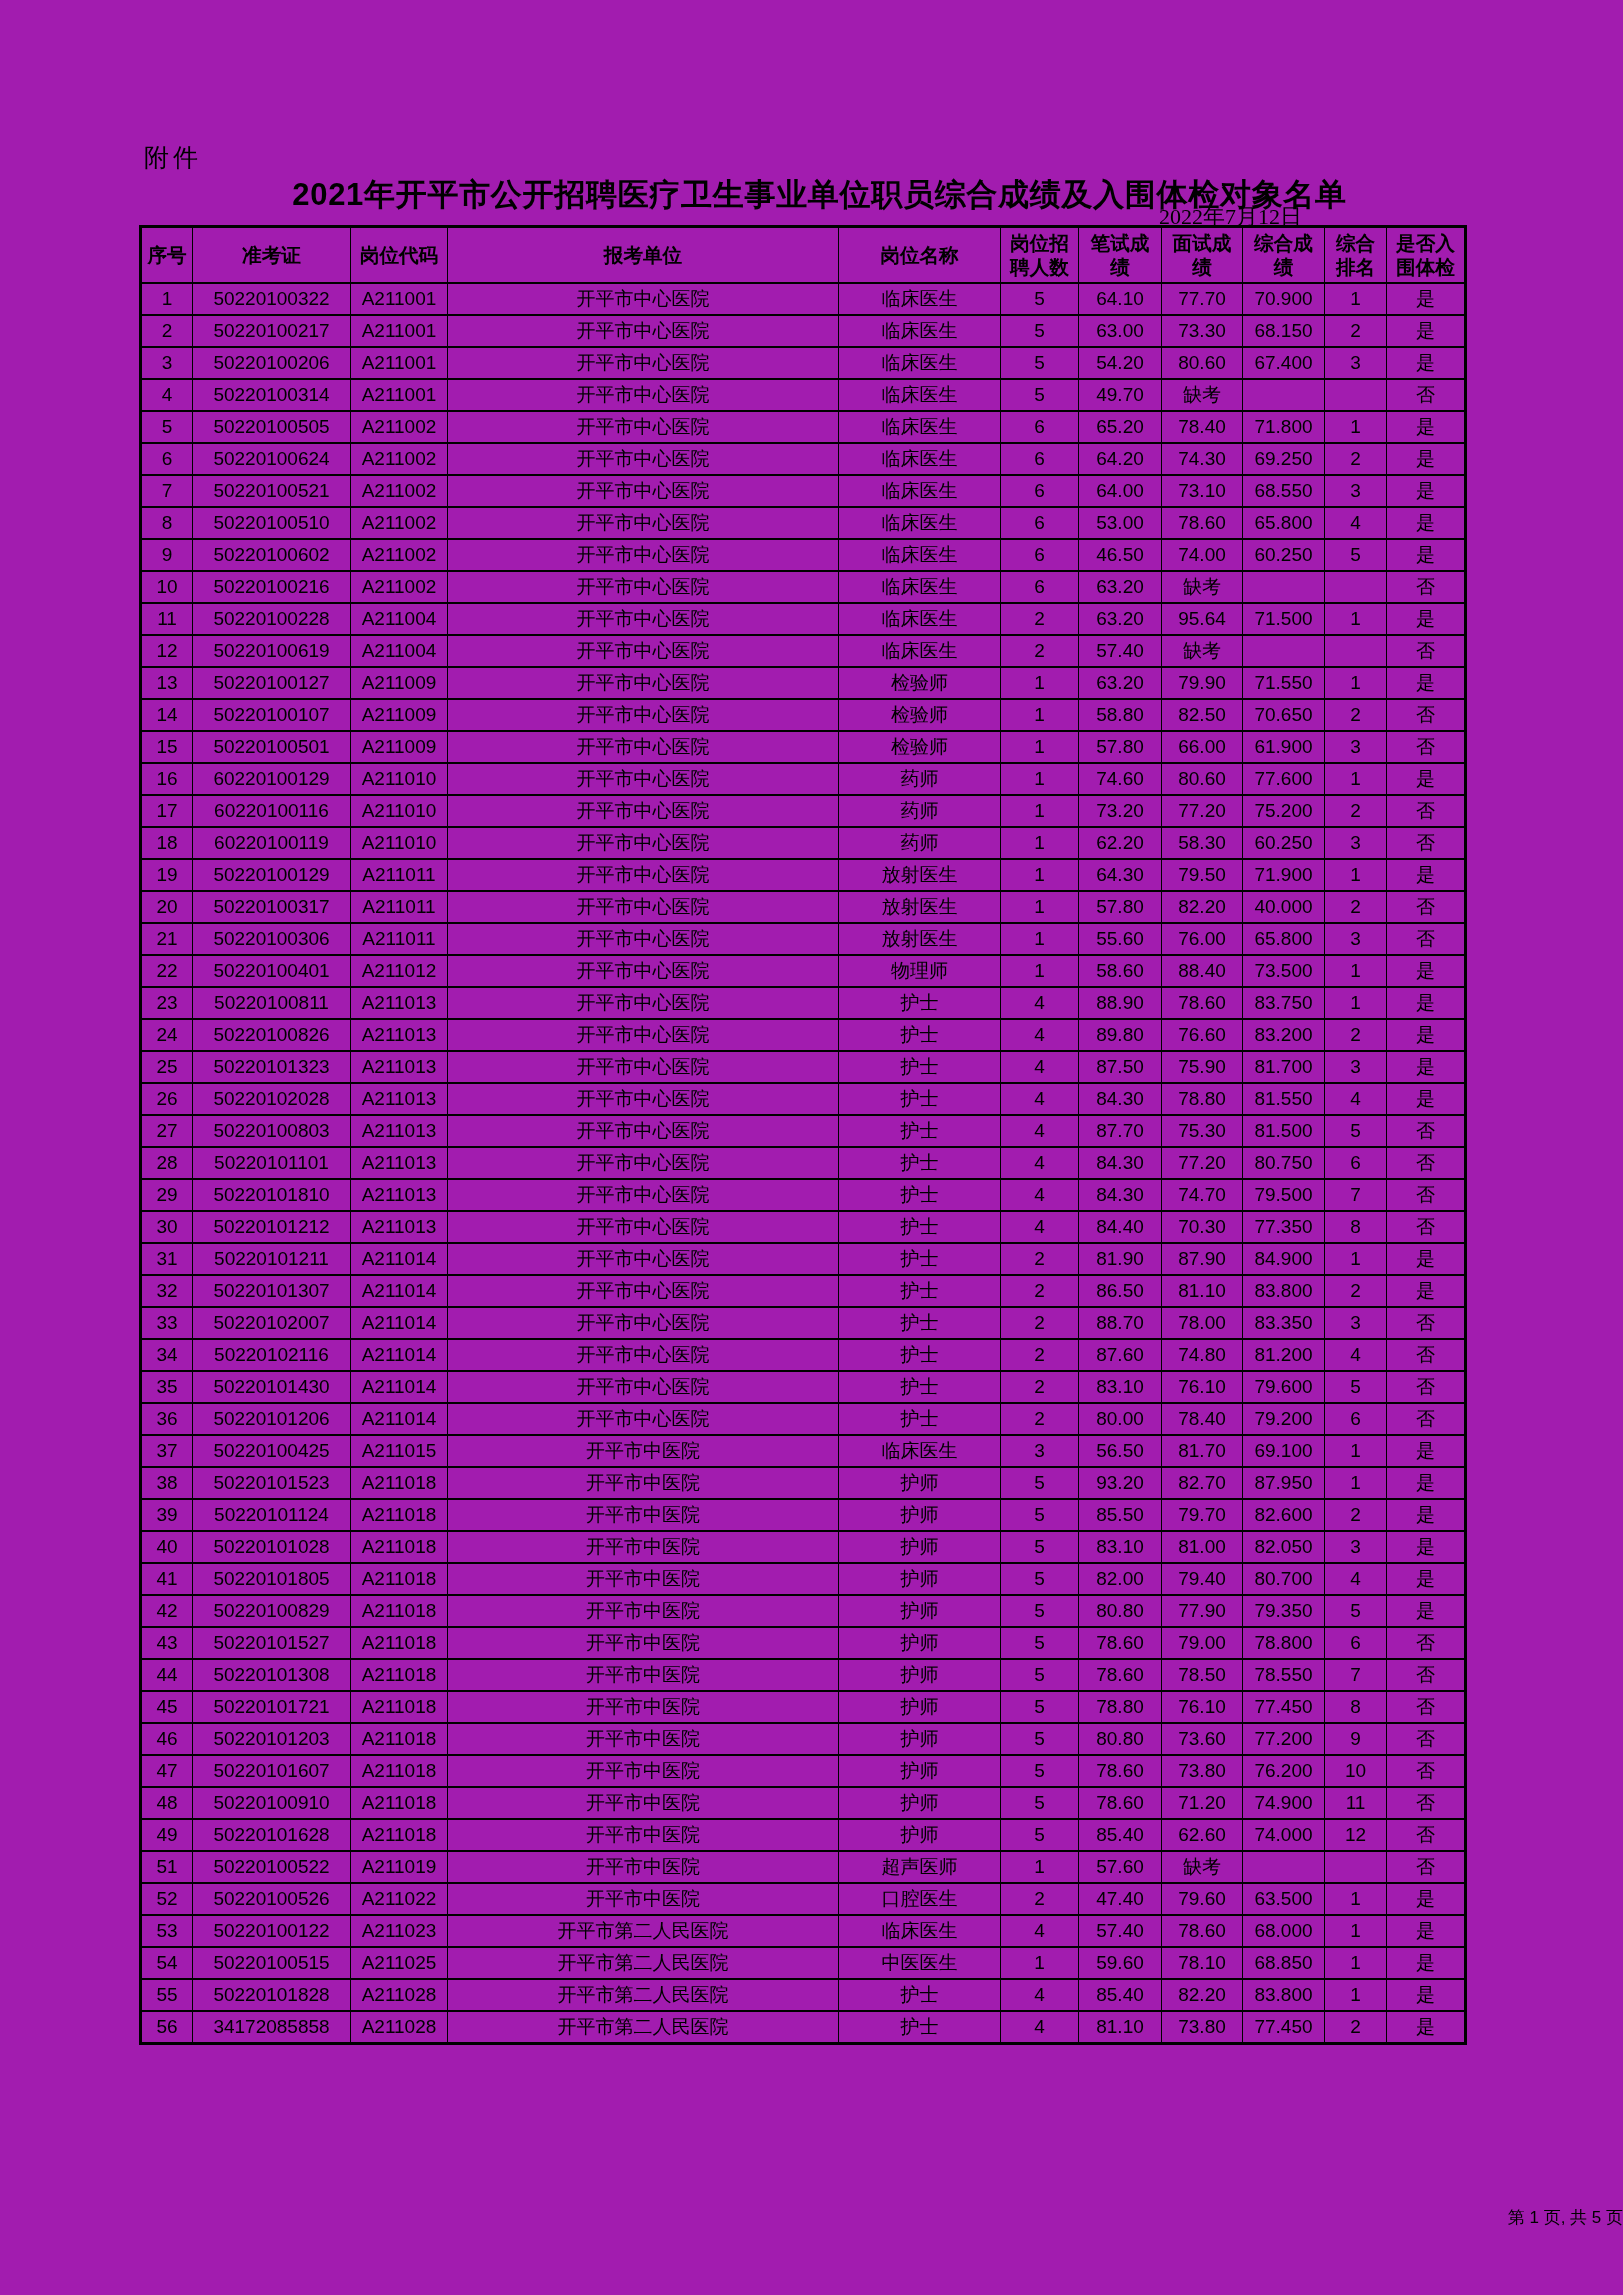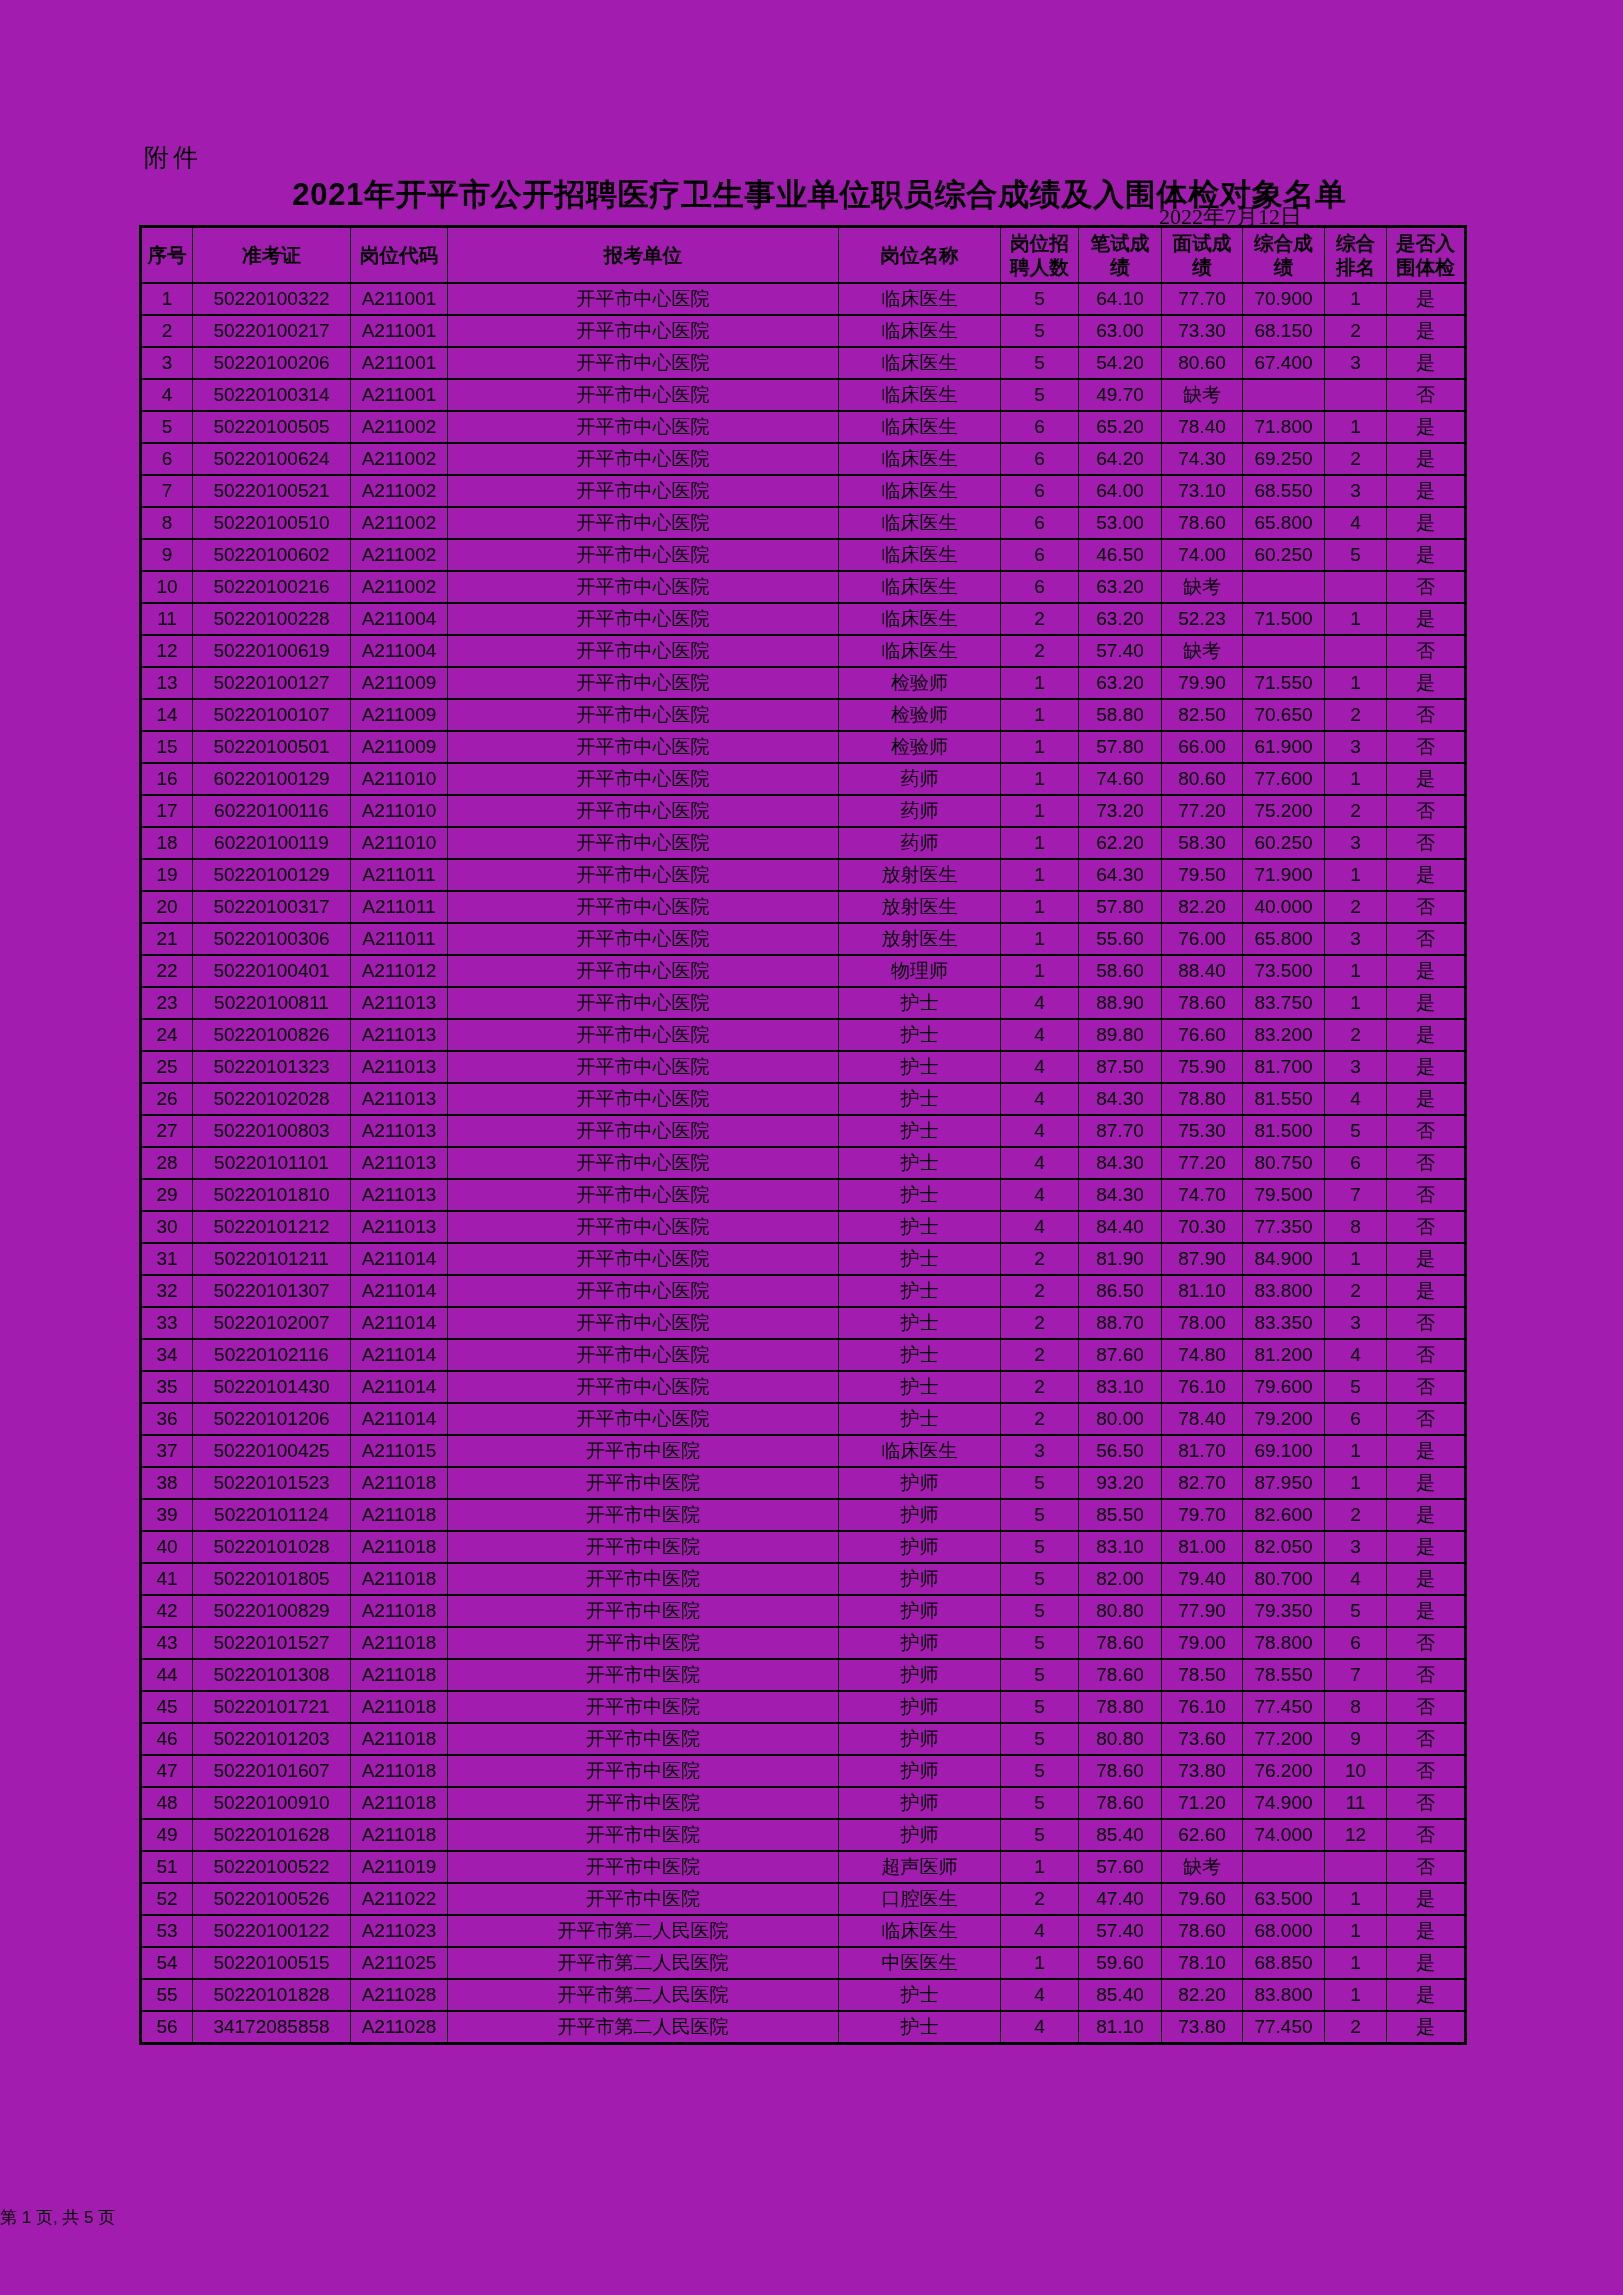--- a/index.html
+++ b/index.html
@@ -67,21 +67,21 @@
     height: 30px;
     padding: 0 3.9px;
     line-height: 1.1;
     white-space: nowrap;
   }
   .footer {
     position: absolute;
     top: 2206px;
     left: 0;
     width: 100%;
-    text-align: left;
+    text-align: right;
     font-size: 17px;
   }
 </style>
 </head>
 <body>
 
 <div class="sheet">
 
   <div class="attachment">附件</div>
 
@@ -250,21 +250,21 @@
           <td>否</td>
         </tr>
         <tr>
           <td>11</td>
           <td>50220100228</td>
           <td>A211004</td>
           <td>开平市中心医院</td>
           <td>临床医生</td>
           <td>2</td>
           <td>63.20</td>
-          <td>52.23</td>
+          <td>95.64</td>
           <td>71.500</td>
           <td>1</td>
           <td>是</td>
         </tr>
         <tr>
           <td>12</td>
           <td>50220100619</td>
           <td>A211004</td>
           <td>开平市中心医院</td>
           <td>临床医生</td>

